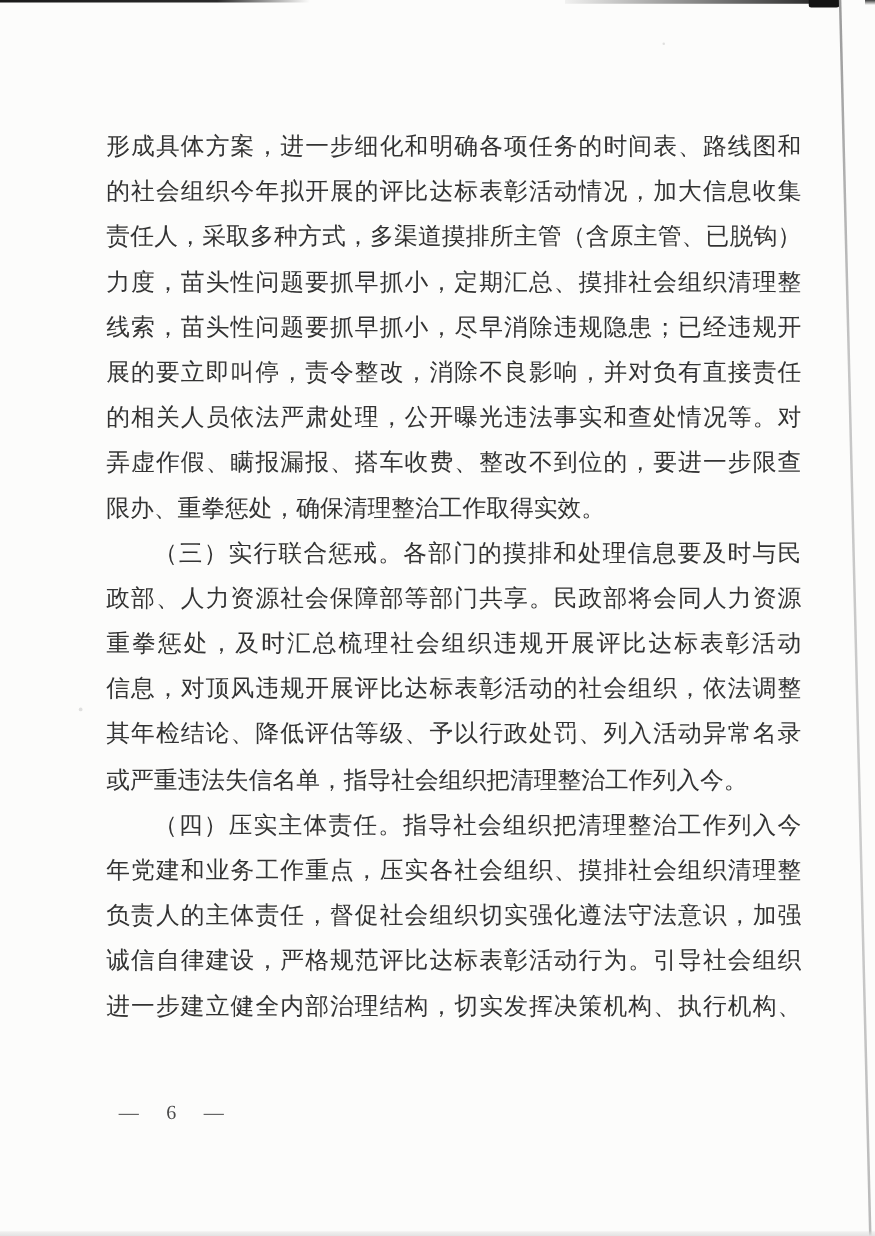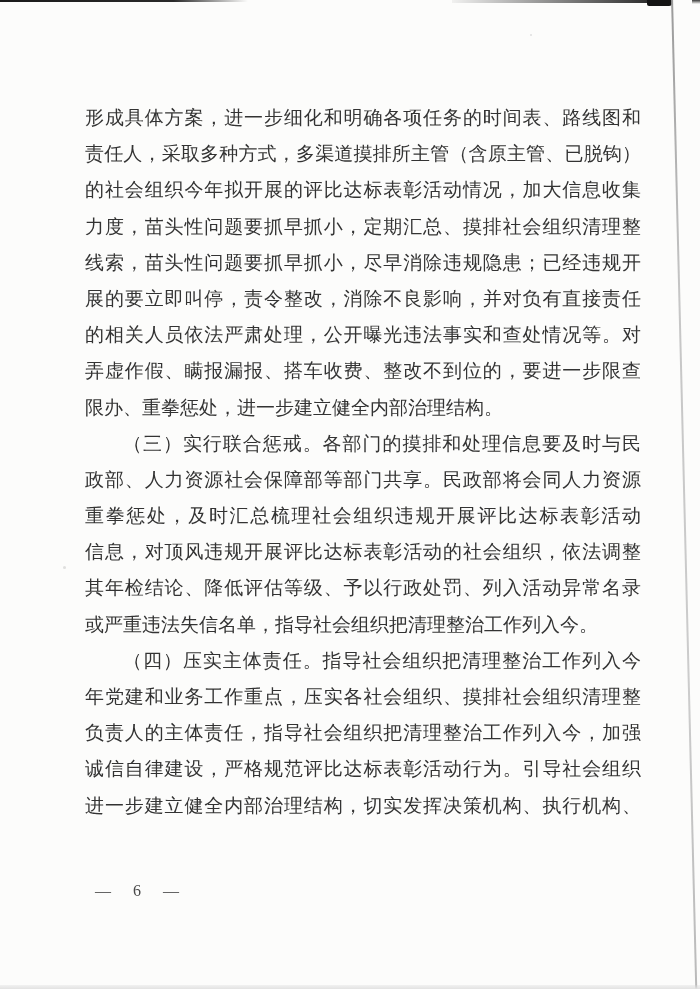--- a/index.html
+++ b/index.html
@@ -100,40 +100,40 @@
   <div class="artifact corner-mark"></div>
   <div class="artifact paper-edge"></div>
   <div class="artifact bottom-edge"></div>
   <div class="artifact speck s1"></div>
   <div class="artifact speck s2"></div>
   <div class="artifact speck s3"></div>
 
   <div class="text-block" id="text-block">
       <div class="para">
         <div class="line">形成具体方案，进一步细化和明确各项任务的时间表、路线图和</div>
+        <div class="line">的社会组织今年拟开展的评比达标表彰活动情况，加大信息收集</div>
         <div class="line">责任人，采取多种方式，多渠道摸排所主管（含原主管、已脱钩）</div>
-        <div class="line">的社会组织今年拟开展的评比达标表彰活动情况，加大信息收集</div>
         <div class="line">力度，苗头性问题要抓早抓小，定期汇总、摸排社会组织清理整</div>
         <div class="line">线索，苗头性问题要抓早抓小，尽早消除违规隐患；已经违规开</div>
         <div class="line">展的要立即叫停，责令整改，消除不良影响，并对负有直接责任</div>
         <div class="line">的相关人员依法严肃处理，公开曝光违法事实和查处情况等。对</div>
         <div class="line">弄虚作假、瞒报漏报、搭车收费、整改不到位的，要进一步限查</div>
-        <div class="line natural">限办、重拳惩处，进一步建立健全内部治理结构。</div>
+        <div class="line natural">限办、重拳惩处，确保清理整治工作取得实效。</div>
       </div>
       <div class="para">
         <div class="line indent">（三）实行联合惩戒。各部门的摸排和处理信息要及时与民</div>
         <div class="line">政部、人力资源社会保障部等部门共享。民政部将会同人力资源</div>
         <div class="line">重拳惩处，及时汇总梳理社会组织违规开展评比达标表彰活动</div>
         <div class="line">信息，对顶风违规开展评比达标表彰活动的社会组织，依法调整</div>
         <div class="line">其年检结论、降低评估等级、予以行政处罚、列入活动异常名录</div>
         <div class="line natural">或严重违法失信名单，指导社会组织把清理整治工作列入今。</div>
       </div>
       <div class="para">
         <div class="line indent">（四）压实主体责任。指导社会组织把清理整治工作列入今</div>
         <div class="line">年党建和业务工作重点，压实各社会组织、摸排社会组织清理整</div>
-        <div class="line">负责人的主体责任，指导社会组织把清理整治工作列入今，加强</div>
+        <div class="line">负责人的主体责任，督促社会组织切实强化遵法守法意识，加强</div>
         <div class="line">诚信自律建设，严格规范评比达标表彰活动行为。引导社会组织</div>
         <div class="line">进一步建立健全内部治理结构，切实发挥决策机构、执行机构、</div>
       </div>
     </div>
 
   <div class="page-num">— 6 —</div>
 </div>
 
 </body></html>

